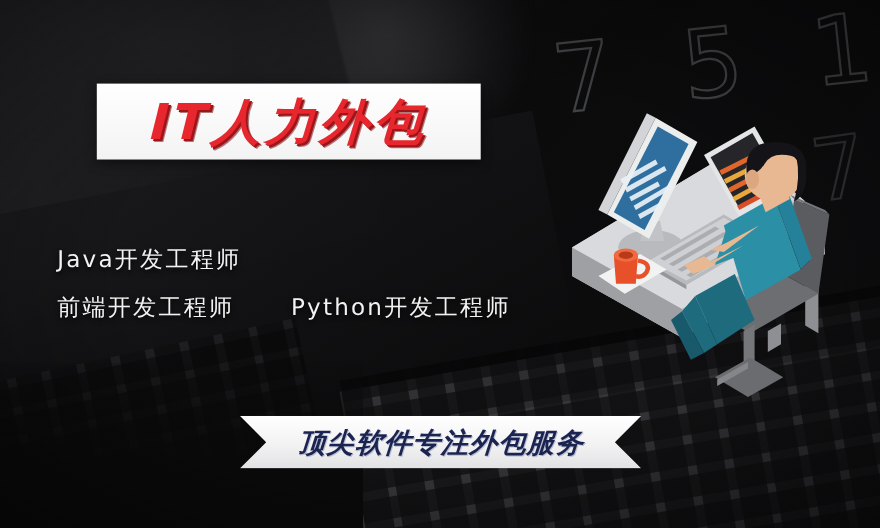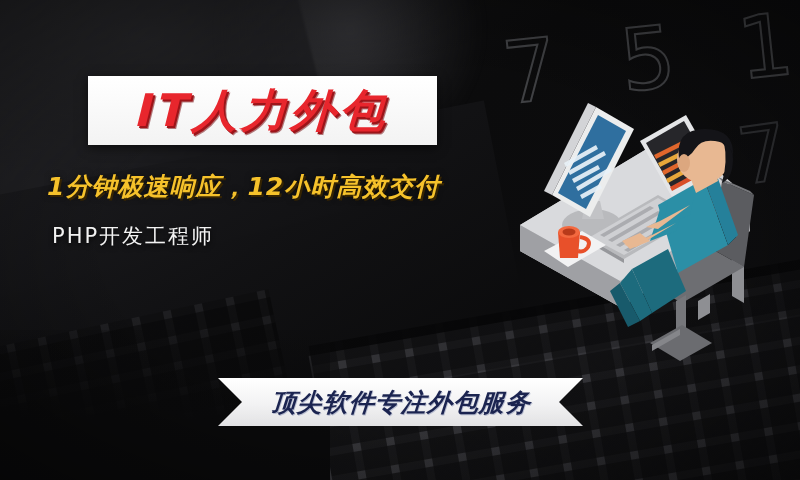--- a/index.html
+++ b/index.html
@@ -248,25 +248,28 @@
       <path d="M179 104 q-4 -30 26 -30 q30 0 28 28 q-2 -14 -18 -16 q-14 -2 -20 8 q-6 10 -16 10 z" fill="#141418"></path>
       <path d="M224 88 q12 6 8 26 q-2 10 -10 14 q6 -22 2 -40 z" fill="#141418"></path>
       <ellipse cx="184" cy="108" rx="6" ry="9" fill="#dca77f"></ellipse>
     </svg>
   </div>
 
   <div class="title-banner">
     <div class="title-text">IT人力外包</div>
   </div>
 
-  <div class="subtitle">1分钟极速响应，12小时高效交付</div>
 
   <div class="services">
     <div class="svc-row">
-      <div class="svc-cell col2">PHP开发工程师</div>
+      <div class="svc-cell col1">Java开发工程师</div>
+    </div>
+    <div class="svc-row">
+      <div class="svc-cell col1">前端开发工程师</div>
+      <div class="svc-cell col2">Python开发工程师</div>
     </div>
     <div class="svc-row">
     </div>
   </div>
 
   <div class="ribbon">
     <div class="ribbon-text">顶尖软件专注外包服务</div>
   </div>
 
 </div>

